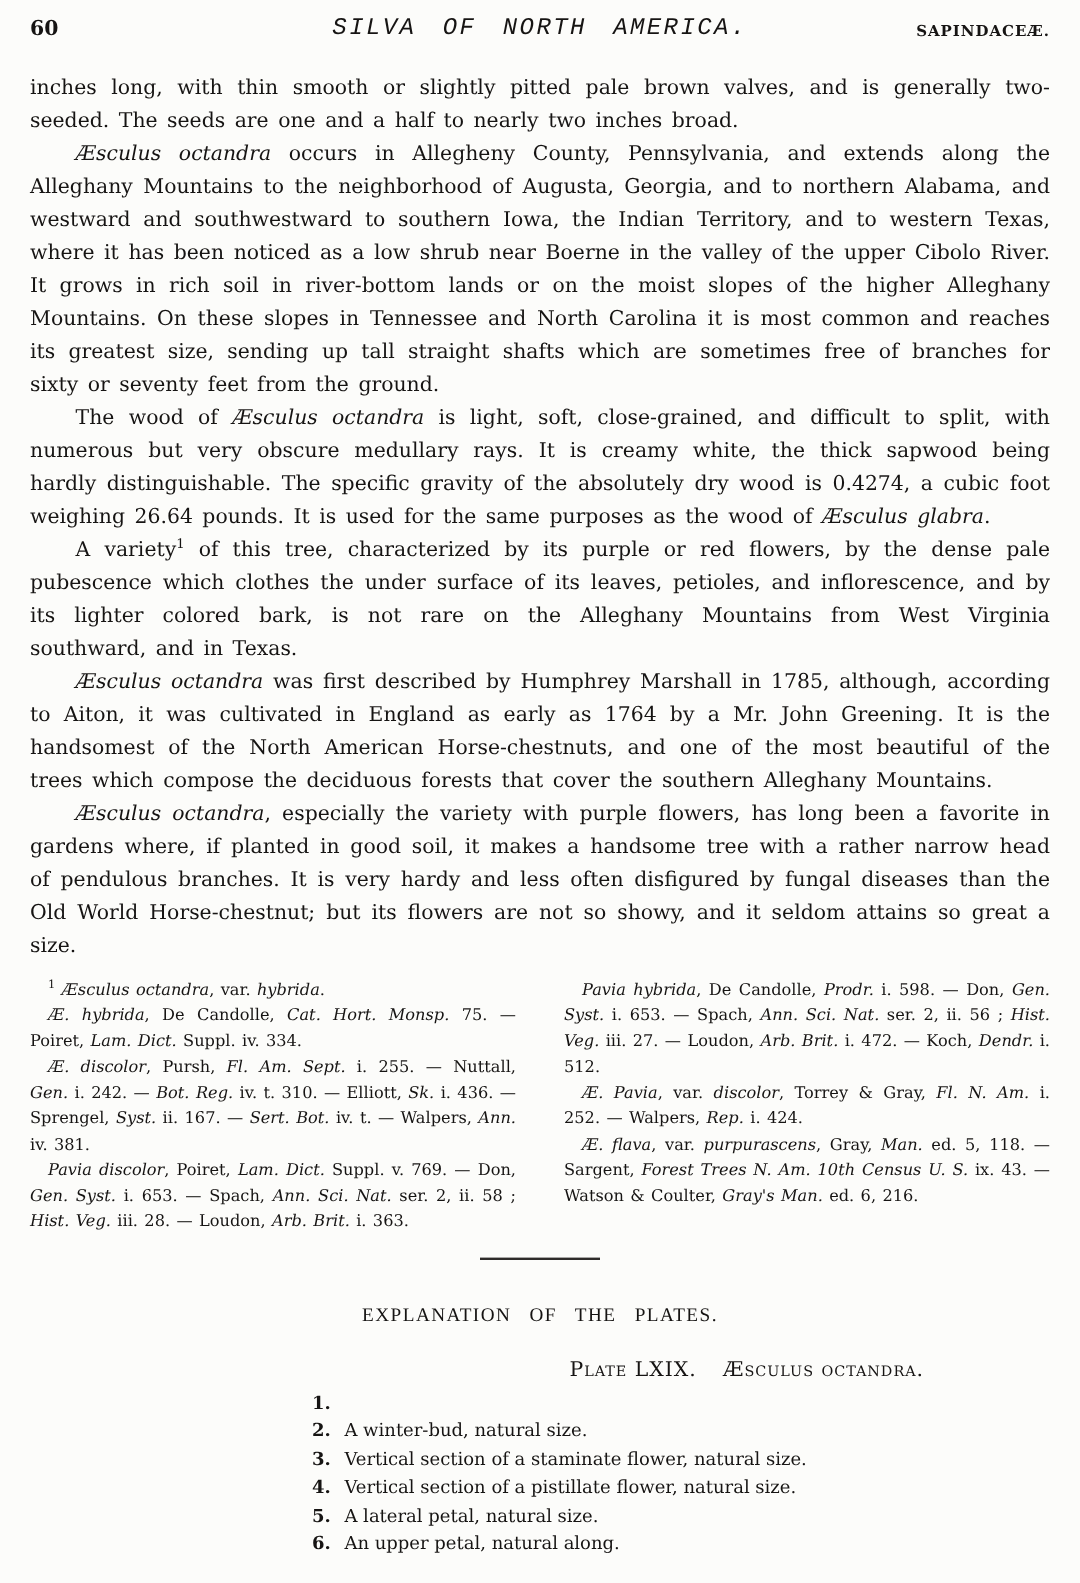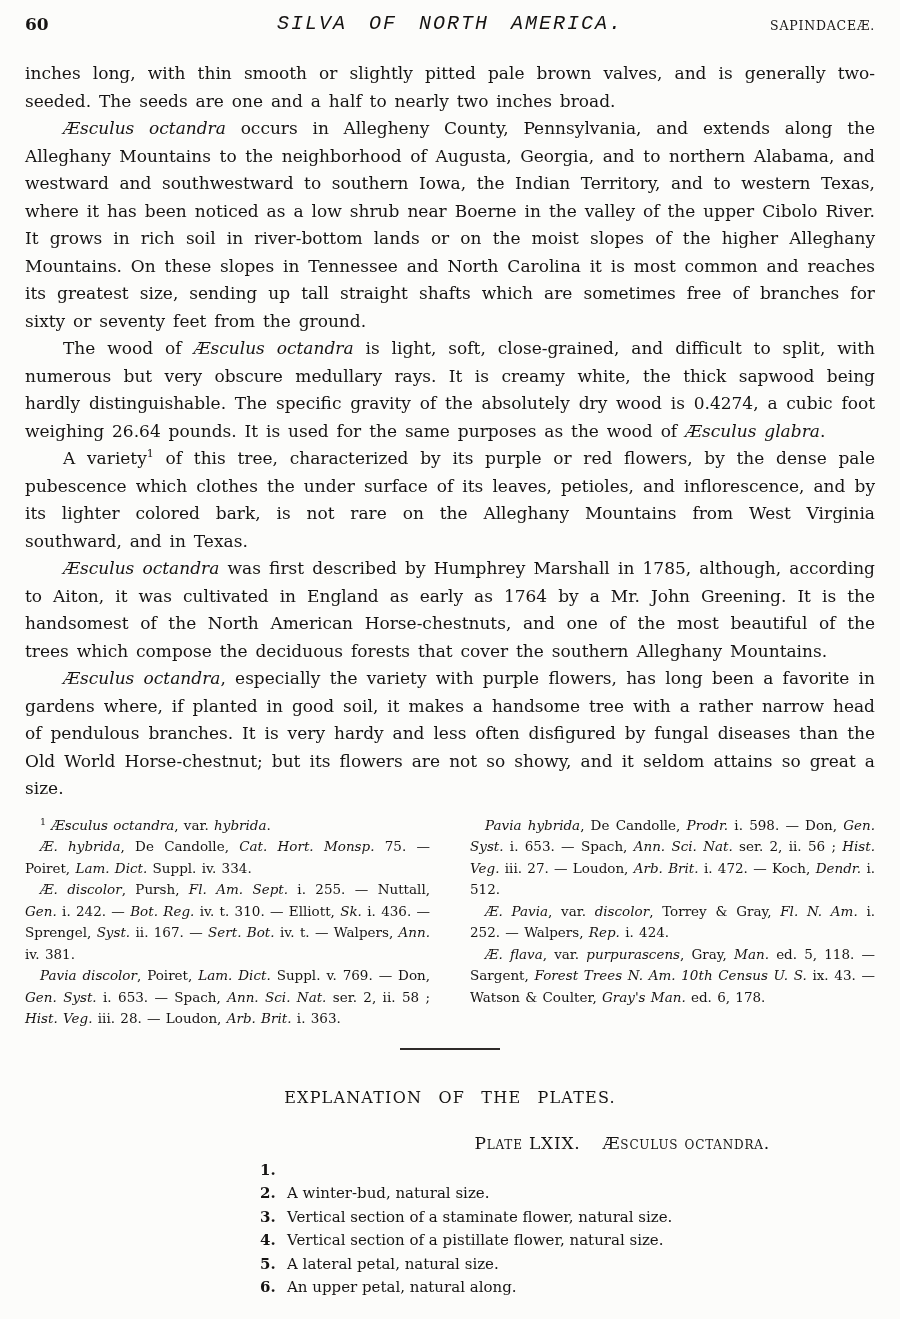--- a/index.html
+++ b/index.html
@@ -12,41 +12,41 @@
   }
   .page{padding:12px 25px 0 25px;position:relative;}
 
   
   .runhead{position:relative;height:30px;}
   .page-number{position:absolute;left:0;top:2px;font-size:17px;font-weight:bold;}
   .book-title{
     position:absolute;left:0;right:0;top:0;text-align:center;
     font-style:italic;font-size:20px;letter-spacing:2px;word-spacing:8px;font-family:Liberation Mono, monospace;
   }
-  .family-name{position:absolute;right:0;top:6px;font-size:12.5px;letter-spacing:0.8px;}
+  .family-name{position:absolute;right:0;top:6px;font-size:12.5px;letter-spacing:0.8px;font-weight:bold;}
 
   
   .body-text{margin-top:18px;font-size:17px;line-height:27.5px;text-align:justify;}
   .body-text p{margin:0;text-indent:38px;word-spacing:2.5px;}
   .body-text p.no-indent{text-indent:0;}
   .body-text sup{font-size:11px;line-height:0;}
 
   
   .footnotes{display:flex;gap:40px;margin-top:12px;font-size:13.5px;line-height:21.5px;text-align:justify;}
   .fn-col{flex:1 1 0;}
   .fn-col p{margin:0;text-indent:15px;word-spacing:1px;}
   .fn-col sup{font-size:9.5px;line-height:0;}
 
   
   .divider{width:100px;border:0;border-top:2px solid #2e2b29;margin:18px auto 0 auto;}
 
   
   .plates-heading{
     margin-top:38px;text-align:center;
-    font-size:16px;letter-spacing:1.2px;word-spacing:10px;
+    font-size:16px;letter-spacing:1.2px;word-spacing:10px;font-family:Liberation Serif, serif;
   }
   .plates-wrap{width:510px;margin-left:235px;margin-top:6px;}
   .plate-title{
     text-align:right;margin-top:26px;margin-bottom:6px;
     font-variant:small-caps;font-size:17px;letter-spacing:0.8px;
   }
   .plate-title .species{margin-left:22px;}
   .plate-item{display:flex;font-size:15px;line-height:23.5px;}
   .plate-item .num{width:27px;flex:0 0 27px;font-weight:bold;}
 </style>
@@ -73,21 +73,21 @@
   <div class="footnotes">
     <div class="fn-col">
         <p><sup>1</sup><span> </span><i>Æsculus octandra</i><span>, var. </span><i>hybrida</i><span>.</span></p>
         <p><i>Æ. hybrida</i><span>, De Candolle, </span><i>Cat. Hort. Monsp.</i><span> 75. — Poiret, </span><i>Lam. Dict.</i><span> Suppl. iv. 334.</span></p>
         <p><i>Æ. discolor</i><span>, Pursh, </span><i>Fl. Am. Sept.</i><span> i. 255. — Nuttall, </span><i>Gen.</i><span> i. 242. — </span><i>Bot. Reg.</i><span> iv. t. 310. — Elliott, </span><i>Sk.</i><span> i. 436. — Sprengel, </span><i>Syst.</i><span> ii. 167. — </span><i>Sert. Bot.</i><span> iv. t. — Walpers, </span><i>Ann.</i><span> iv. 381.</span></p>
         <p><i>Pavia discolor</i><span>, Poiret, </span><i>Lam. Dict.</i><span> Suppl. v. 769. — Don, </span><i>Gen. Syst.</i><span> i. 653. — Spach, </span><i>Ann. Sci. Nat.</i><span> ser. 2, ii. 58 ; </span><i>Hist. Veg.</i><span> iii. 28. — Loudon, </span><i>Arb. Brit.</i><span> i. 363.</span></p>
       </div>
     <div class="fn-col">
         <p><i>Pavia hybrida</i><span>, De Candolle, </span><i>Prodr.</i><span> i. 598. — Don, </span><i>Gen. Syst.</i><span> i. 653. — Spach, </span><i>Ann. Sci. Nat.</i><span> ser. 2, ii. 56 ; </span><i>Hist. Veg.</i><span> iii. 27. — Loudon, </span><i>Arb. Brit.</i><span> i. 472. — Koch, </span><i>Dendr.</i><span> i. 512.</span></p>
         <p><i>Æ. Pavia</i><span>, var. </span><i>discolor</i><span>, Torrey &amp; Gray, </span><i>Fl. N. Am.</i><span> i. 252. — Walpers, </span><i>Rep.</i><span> i. 424.</span></p>
-        <p><i>Æ. flava</i><span>, var. </span><i>purpurascens</i><span>, Gray, </span><i>Man.</i><span> ed. 5, 118. — Sargent, </span><i>Forest Trees N. Am. 10th Census U. S.</i><span> ix. 43. — Watson &amp; Coulter, </span><i>Gray's Man.</i><span> ed. 6, 178.</span></p>
+        <p><i>Æ. flava</i><span>, var. </span><i>purpurascens</i><span>, Gray, </span><i>Man.</i><span> ed. 5, 118. — Sargent, </span><i>Forest Trees N. Am. 10th Census U. S.</i><span> ix. 43. — Watson &amp; Coulter, </span><i>Gray's Man.</i><span> ed. 6, 216.</span></p>
       </div>
   </div>
 
   <hr class="divider">
 
   <div class="plates-heading">EXPLANATION  OF  THE  PLATES.</div>
 
   <div class="plates-wrap">
       <div class="plate-title"><span>Plate LXIX.</span><span class="species">Æsculus octandra.</span></div>
       <div class="plate-item">

